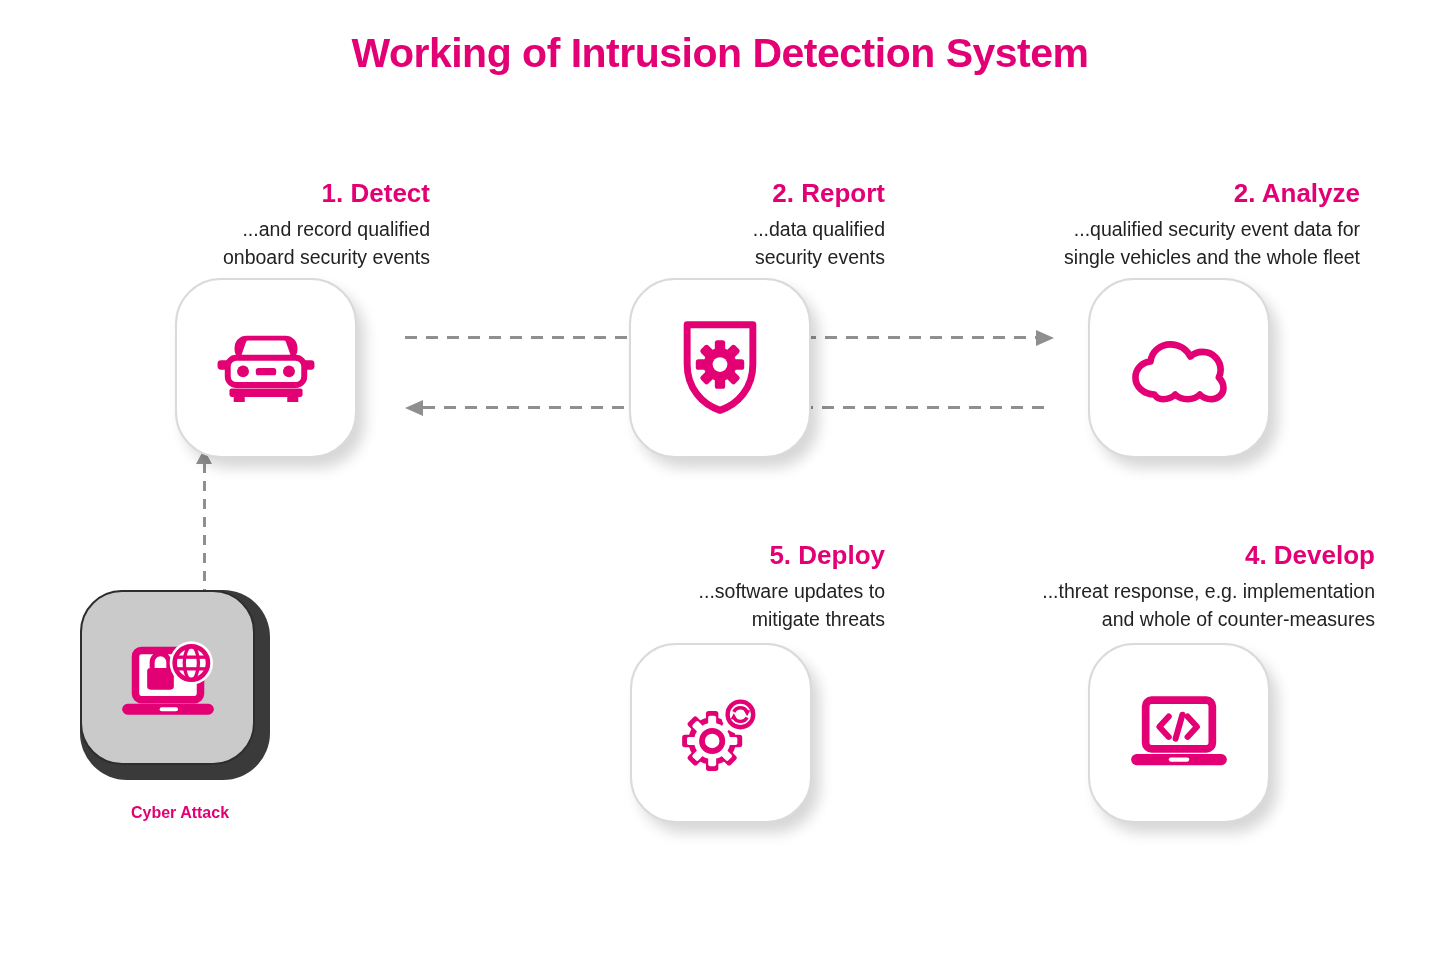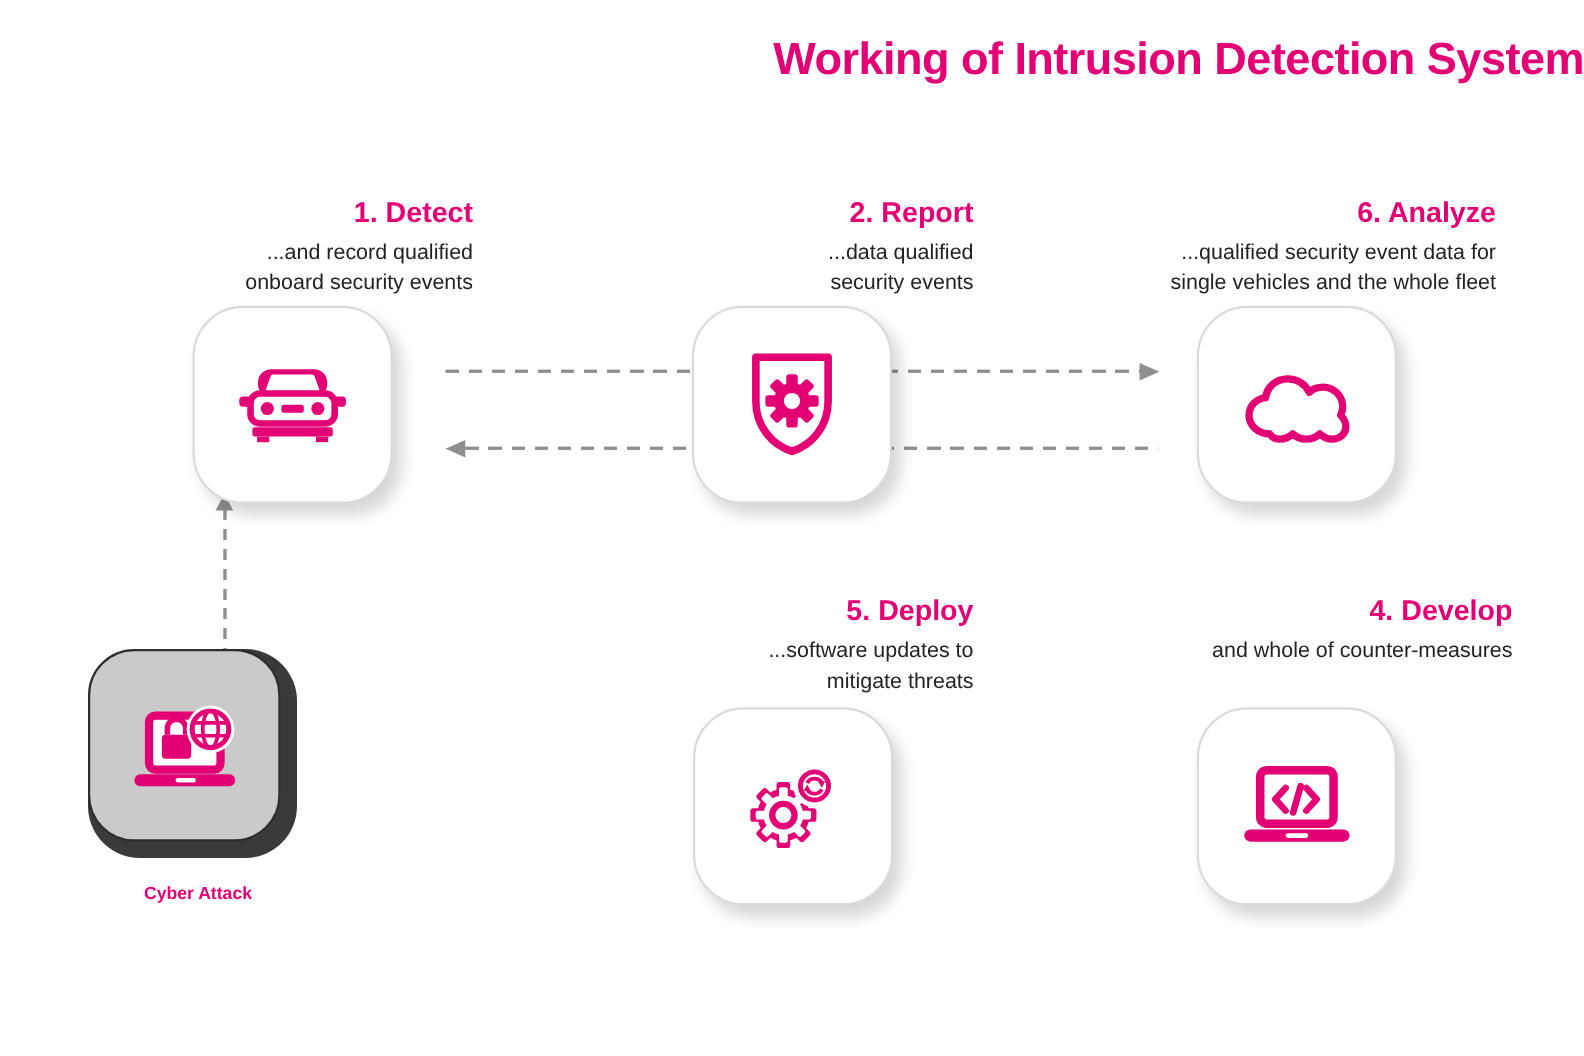--- a/index.html
+++ b/index.html
@@ -3,21 +3,21 @@
 <meta charset="utf-8">
 <style>
   :root { --accent:#e20074; --ink:#222222; --arrow:#8f8f8f; }
   * { box-sizing:border-box; }
   html,body { margin:0; padding:0; background:#ffffff; }
   .canvas {
     position:relative; width:1440px; height:960px; background:#ffffff;
     font-family:"Liberation Sans", sans-serif; overflow:hidden;
   }
   .title {
-    position:absolute; top:30px; left:0; width:100%; text-align:right;
+    position:absolute; top:30px; left:0; width:100%; text-align:center;
     font-size:41px; font-weight:bold; color:var(--accent); letter-spacing:-0.5px;
   }
   .stepText { position:absolute; text-align:right; }
   .stepText .h {
     font-size:26px; font-weight:bold; color:var(--accent); margin-bottom:7px;
   }
   .stepText .d { font-size:19.5px; line-height:27.5px; color:var(--ink); white-space:nowrap; }
 
   .card {
     position:absolute; width:182px; height:180px; background:#ffffff;
@@ -68,33 +68,34 @@
     <div class="d">onboard security events</div>
   </div>
 
   <div class="stepText" style="left:565px; top:178px; width:320px;">
     <div class="h">2. Report</div>
     <div class="d">...data qualified</div>
     <div class="d">security events</div>
   </div>
 
   <div class="stepText" style="left:1000px; top:178px; width:360px;">
-    <div class="h">6. Analyze</div>
+    <div class="h">2. Analyze</div>
     <div class="d">...qualified security event data for</div>
     <div class="d">single vehicles and the whole fleet</div>
   </div>
 
   <div class="stepText" style="left:565px; top:540px; width:320px;">
     <div class="h">5. Deploy</div>
     <div class="d">...software updates to</div>
     <div class="d">mitigate threats</div>
   </div>
 
   <div class="stepText" style="left:985px; top:540px; width:390px;">
     <div class="h">4. Develop</div>
+    <div class="d">...threat response, e.g. implementation</div>
     <div class="d">and whole of counter-measures</div>
   </div>
 
   <div class="card" style="left:175px; top:278px;">
     <svg class="ic" width="102" height="74" viewBox="0 0 120 84">
       <rect x="3" y="33" width="15" height="11" rx="4" fill="currentColor"></rect>
       <rect x="102" y="33" width="15" height="11" rx="4" fill="currentColor"></rect>
       <rect x="23" y="4" width="74" height="30" rx="14" fill="currentColor"></rect>
       <path d="M39,12 L81,12 L86,26 L34,26 Z" fill="#fff" stroke="#fff" stroke-width="5" stroke-linejoin="round"></path>
       <rect x="15" y="30" width="90" height="32" rx="10" fill="#fff" stroke="currentColor" stroke-width="7"></rect>

